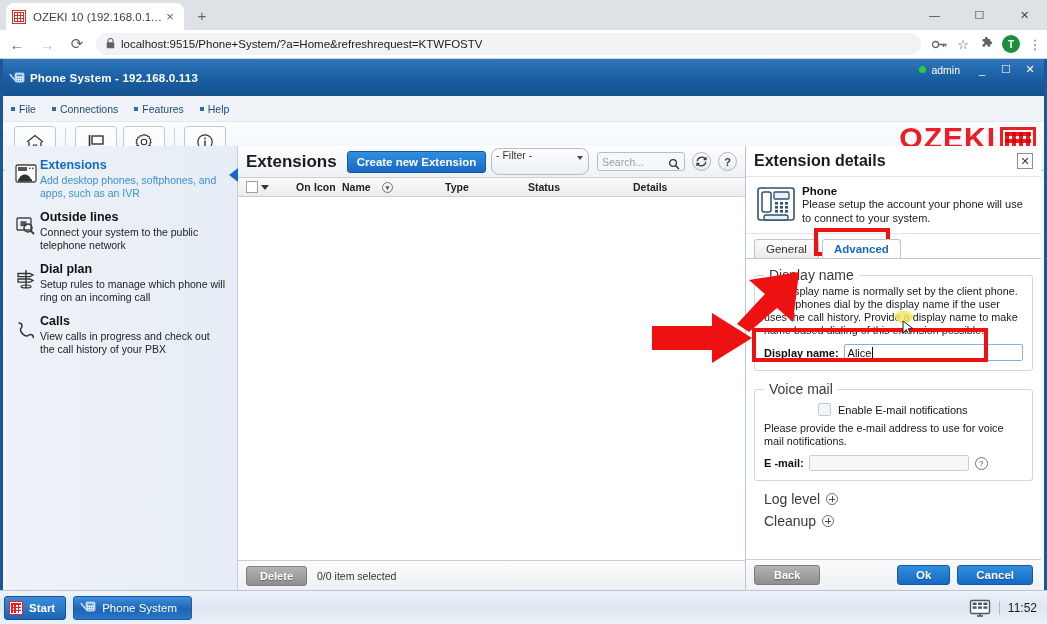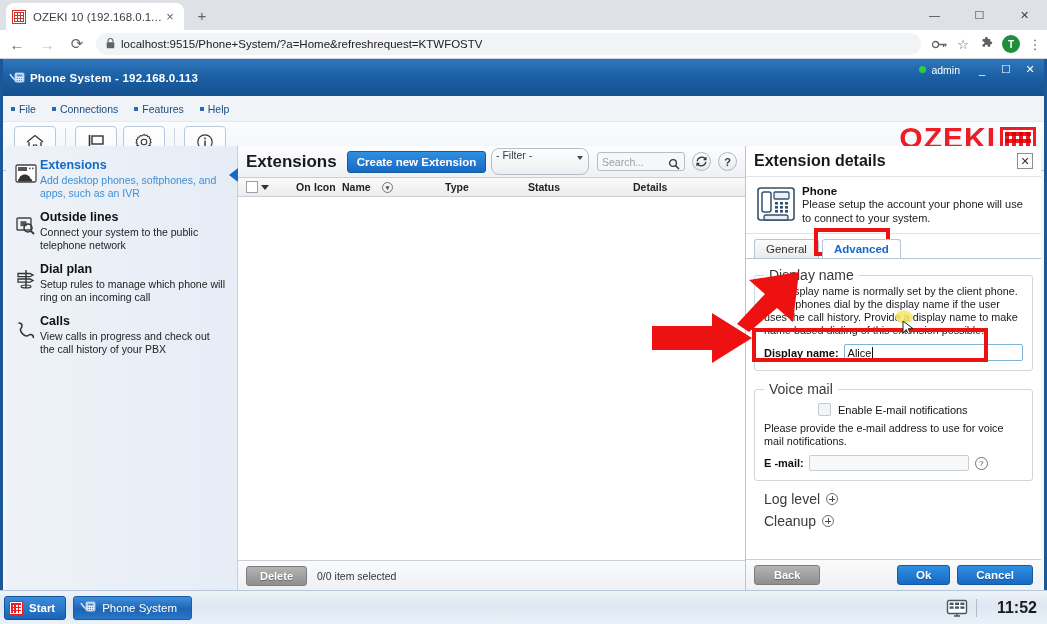--- a/index.html
+++ b/index.html
@@ -403,22 +403,22 @@
     background: linear-gradient(to bottom,#3f8fdd 0%,#1d64b4 55%,#2b76c8 100%);
     border: 1px solid #1a5ca8; border-radius: 3px; color: #fff;
     font-size: 11.5px; margin-left: 7px; min-width: 118px;
   }
   .tray {
     margin-left: auto; display: flex; align-items: center; padding-right: 6px;
   }
   .tray-icon {
     width: 22px; height: 18px; margin-right: 8px; position: relative;
   }
-  .tray-time { font-size: 16px; font-weight: bold; color: #1a1a1a;
-    border-left: 1px solid #aebdcd; padding-left: 20px; }
+  .tray-time { font-size: 12px; font-weight: normal; color: #1a1a1a;
+    border-left: 1px solid #aebdcd; padding-left: 8px; }
 
   
   .anno { position: absolute; pointer-events: none; }
   .red-box {
     position: absolute; border: 4px solid #ee1111; pointer-events: none;
   }
   .cursor { position: absolute; pointer-events: none; }
 </style>
 </head>
 <body>

